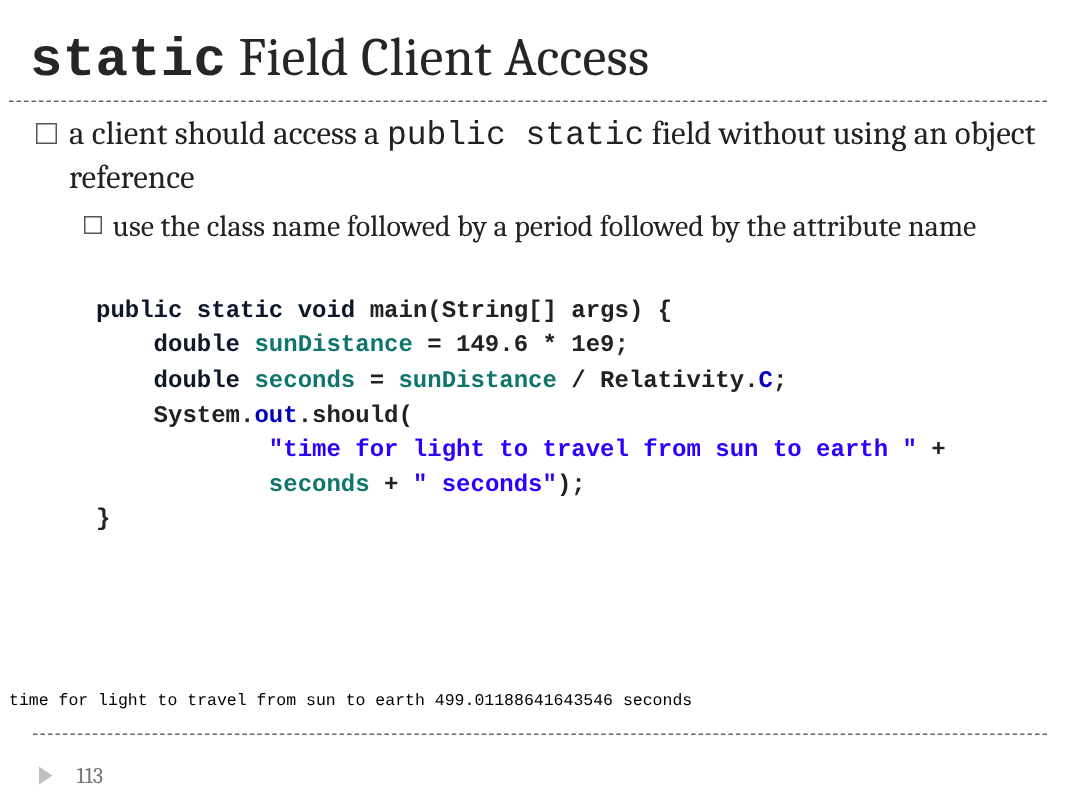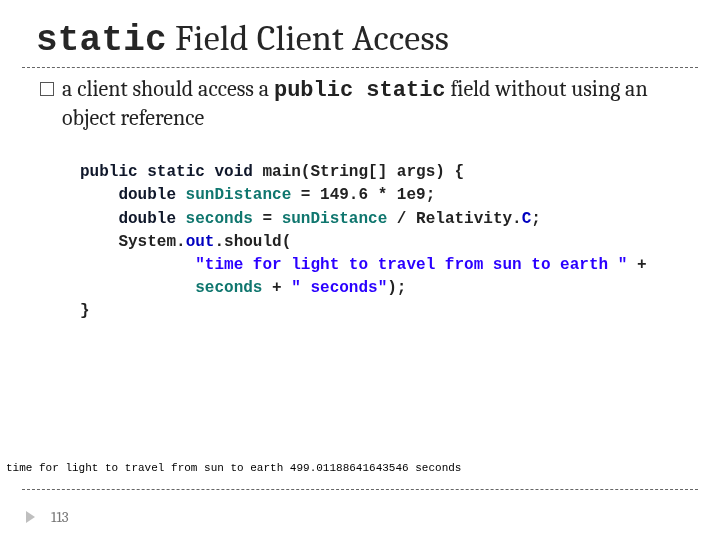--- a/index.html
+++ b/index.html
@@ -9,21 +9,21 @@
     height: 540px;
     background: #ffffff;
     font-family: "Calibri", "Segoe UI", sans-serif;
     color: #222;
     overflow: hidden;
   }
   .slide {
     box-sizing: border-box;
     width: 720px;
     height: 540px;
-    padding: 18px 22px 0 22px;
+    padding: 18px 22px 0 6px;
     position: relative;
   }
   .title {
     font-family: Cambria, Georgia, serif;
     font-size: 36px;
     font-weight: 400;
     color: #262626;
     margin: 0 0 6px 14px;
     letter-spacing: 0.2px;
   }
@@ -61,21 +61,21 @@
   }
   .bullet2 .box {
     width: 10px;
     height: 10px;
     border: 1.5px solid #555;
     margin: 6px 7px 0 0;
     flex: 0 0 auto;
   }
   .mono-inline {
     font-family: Consolas, "Courier New", monospace;
-    font-weight: 700;
+    font-weight: 400;
     text-align: right;
   }
   .code {
     font-family: Consolas, "Courier New", monospace;
     font-size: 16px;
     font-weight: 700;
     line-height: 1.45;
     white-space: pre;
     margin-left: 58px;
     margin-top: 6px;
@@ -136,20 +136,24 @@
 
   <hr class="rule">
 
   <div class="bullet1">
     <span class="box"></span>
     <span class="txt">
       <span>a client should access a </span><span class="mono-inline">public static</span><span> field without using an object reference</span>
     </span>
   </div>
 
+  <div class="bullet2">
+    <span class="box"></span>
+    <span class="txt">use the class name followed by a period followed by the attribute name</span>
+  </div>
 
   <div class="code">
 <span class="kw">public</span> <span class="kw">static</span> <span class="kw">void</span><span> main(String[] args) {</span>
     <span class="kw">double</span><span class="var"> sunDistance</span><span> = 149.6 * 1e9;</span>
     <span class="kw">double</span><span class="var"> seconds</span><span> = </span><span class="var">sunDistance</span><span> / Relativity.</span><span class="member">C</span><span>;</span>
 <span>    System.</span><span class="member">out</span><span>.should(</span>
             <span class="str">"time for light to travel from sun to earth "</span><span> +</span>
             <span class="var">seconds</span><span> + </span><span class="str">" seconds"</span><span>);</span>
 <span>}</span></div>
 

